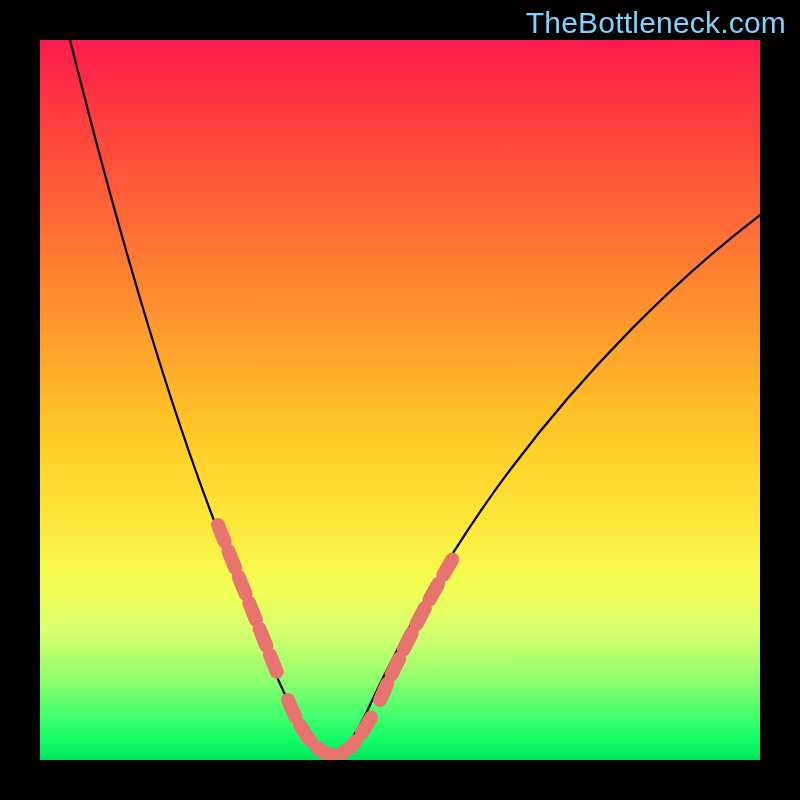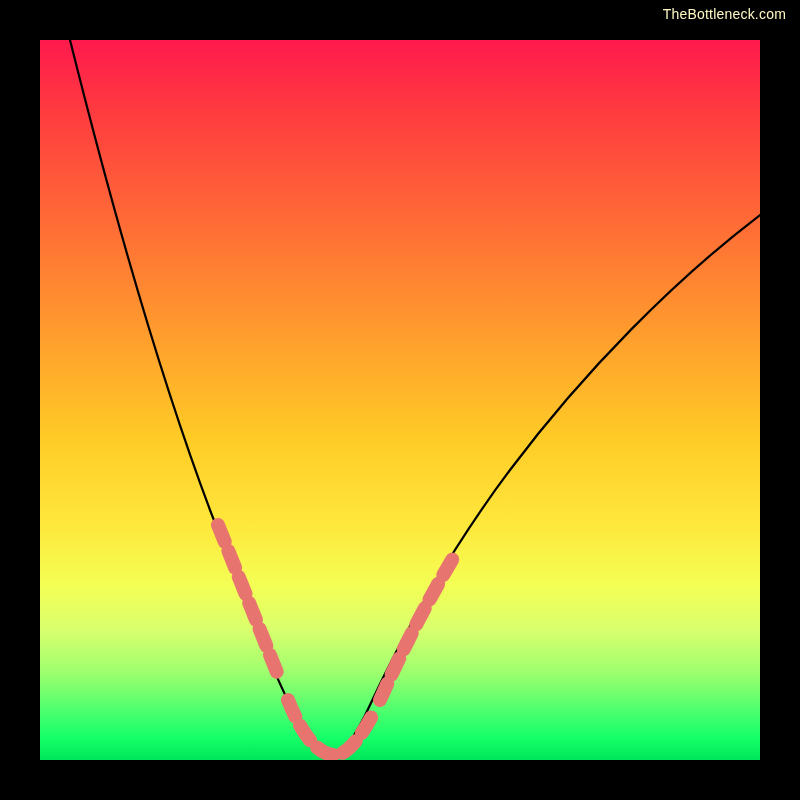--- a/index.html
+++ b/index.html
@@ -42,22 +42,22 @@
   .plot svg {
     position: absolute;
     left: 0; top: 0;
     width: 720px;
     height: 720px;
   }
   .attribution {
     position: absolute;
     top: 6px;
     right: 14px;
-    color: #fef9c3;
-    font-size: 14px;
+    color: #7dd3fc;
+    font-size: 30px;
     font-weight: 500;
     letter-spacing: 0.2px;
     user-select: none;
   }
   .curve-main {
     fill: none;
     stroke: #000;
     stroke-width: 2.2;
     stroke-linecap: round;
   }

